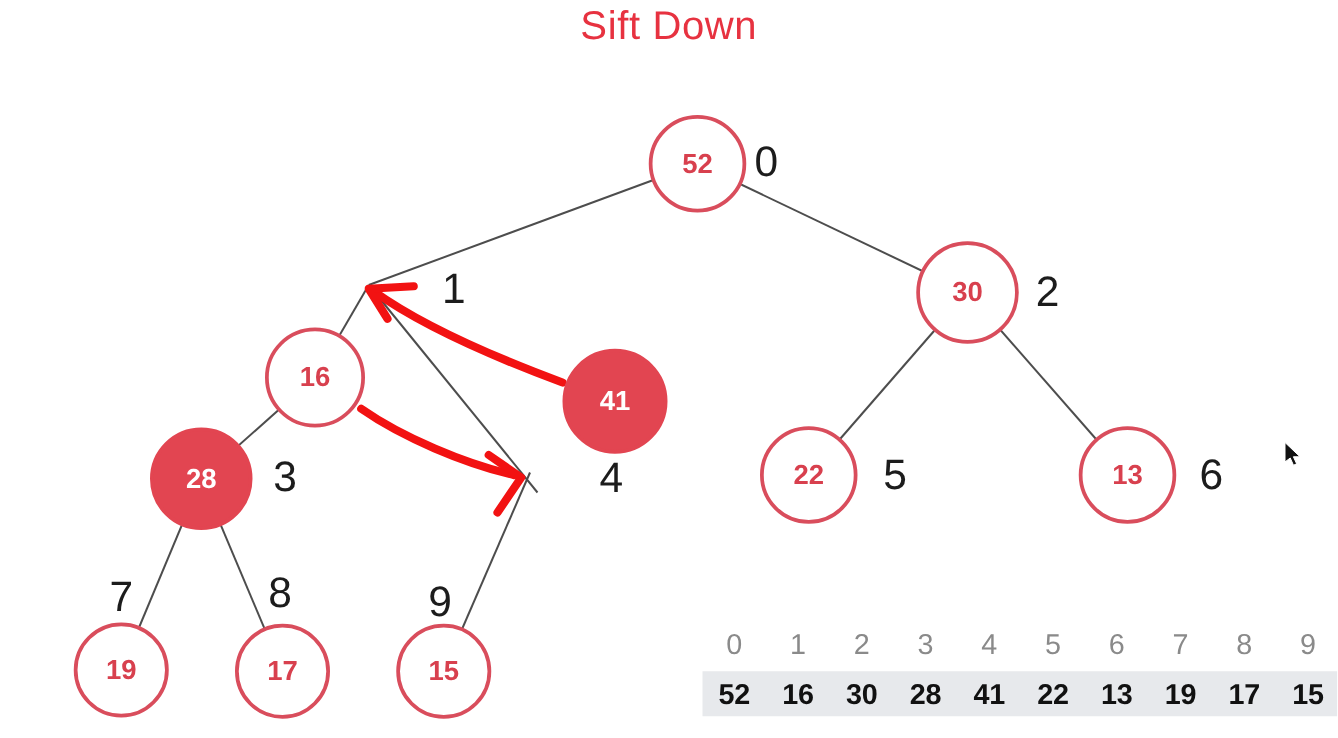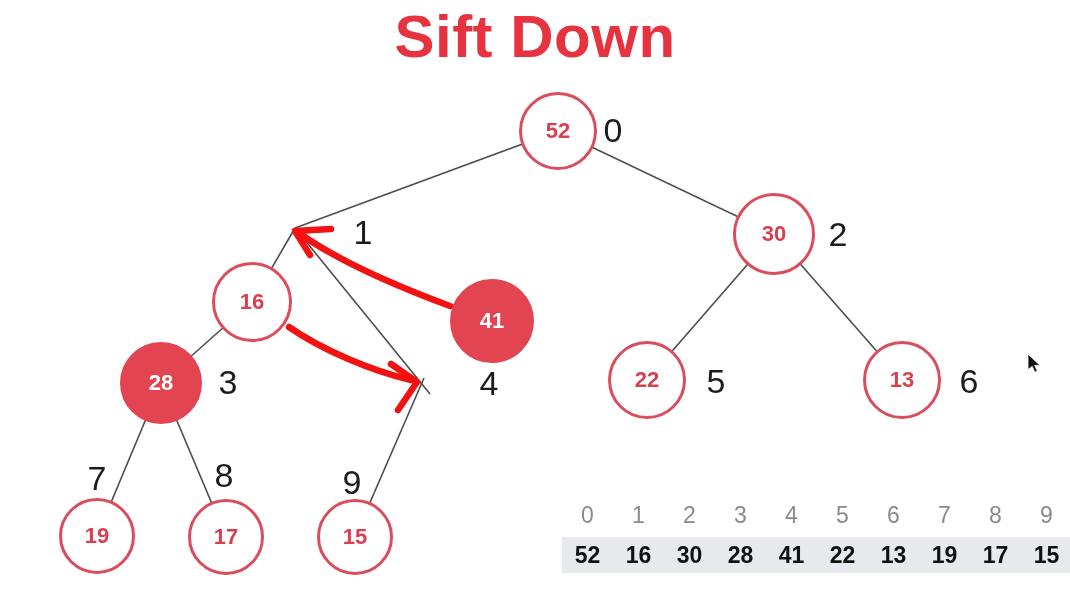--- a/index.html
+++ b/index.html
@@ -3,21 +3,21 @@
 <meta charset="utf-8">
 <style>
   html,body{margin:0;padding:0;background:#ffffff;}
   #stage{
     position:relative;width:1070px;height:590px;overflow:hidden;
     background:#ffffff;font-family:"Liberation Sans",sans-serif;
   }
   #edge-layer{position:absolute;left:0;top:0;z-index:0;}
   .page-title{
     position:absolute;left:50%;top:2px;transform:translateX(-50%);
-    font-size:60px;font-weight:700;color:#e73240;letter-spacing:0.5px;
+    font-size:32px;font-weight:400;color:#e73240;letter-spacing:0.5px;
     white-space:nowrap;z-index:1;
   }
   .node{
     position:absolute;border-radius:50%;background:#ffffff;
     border:3.5px solid #d94d5c;display:flex;align-items:center;justify-content:center;
     font-size:22px;font-weight:bold;color:#d8404e;z-index:2;box-sizing:border-box;
   }
   .node.filled{background:#e24551;border-color:#e24551;color:#ffffff;}
   .idx-label{
     position:absolute;transform:translate(-50%,-50%);

